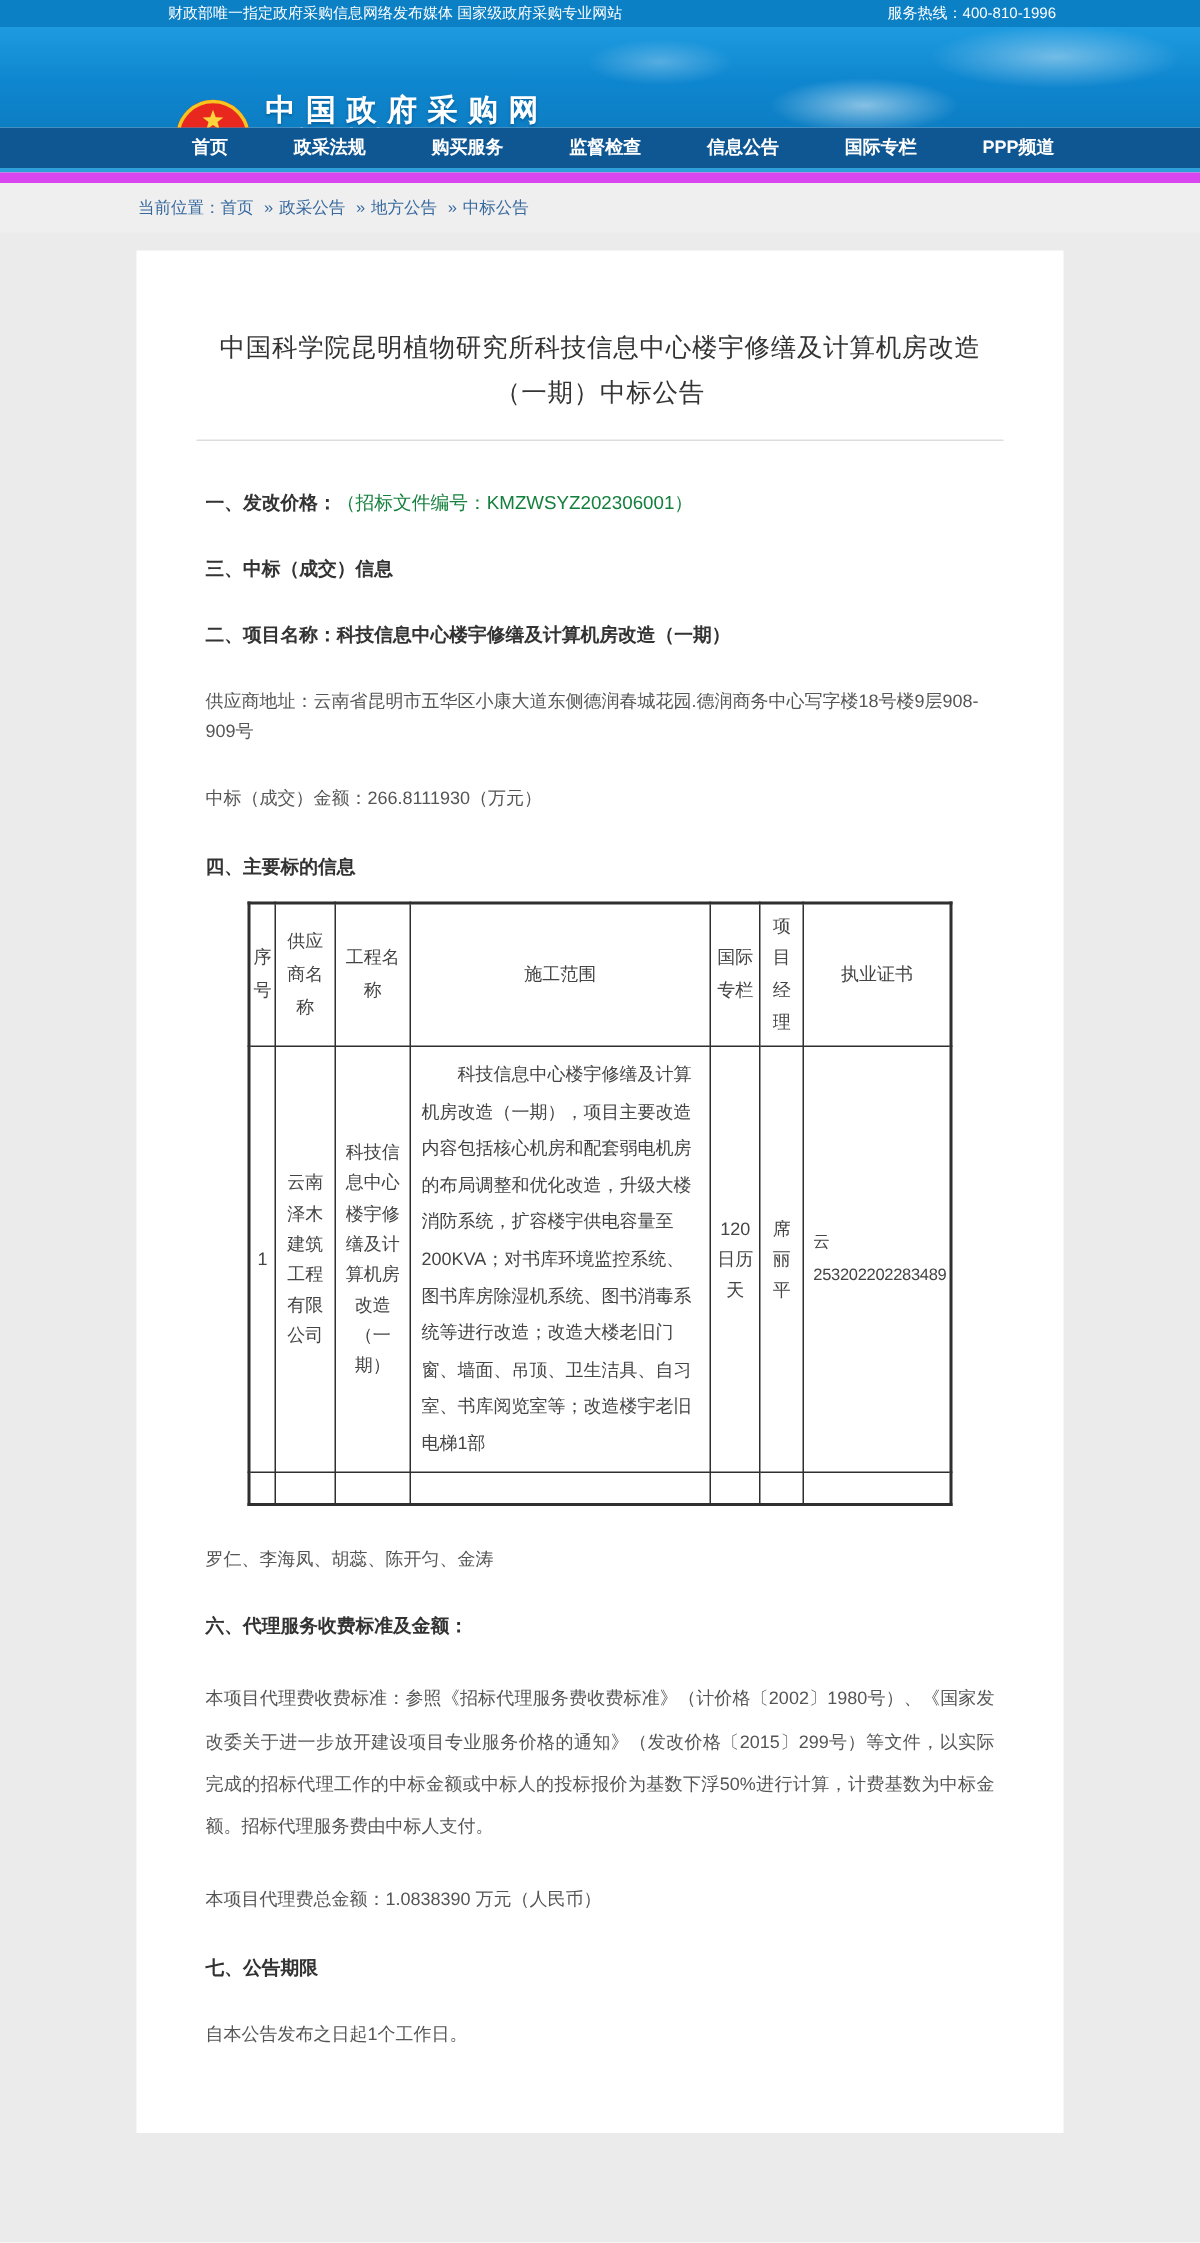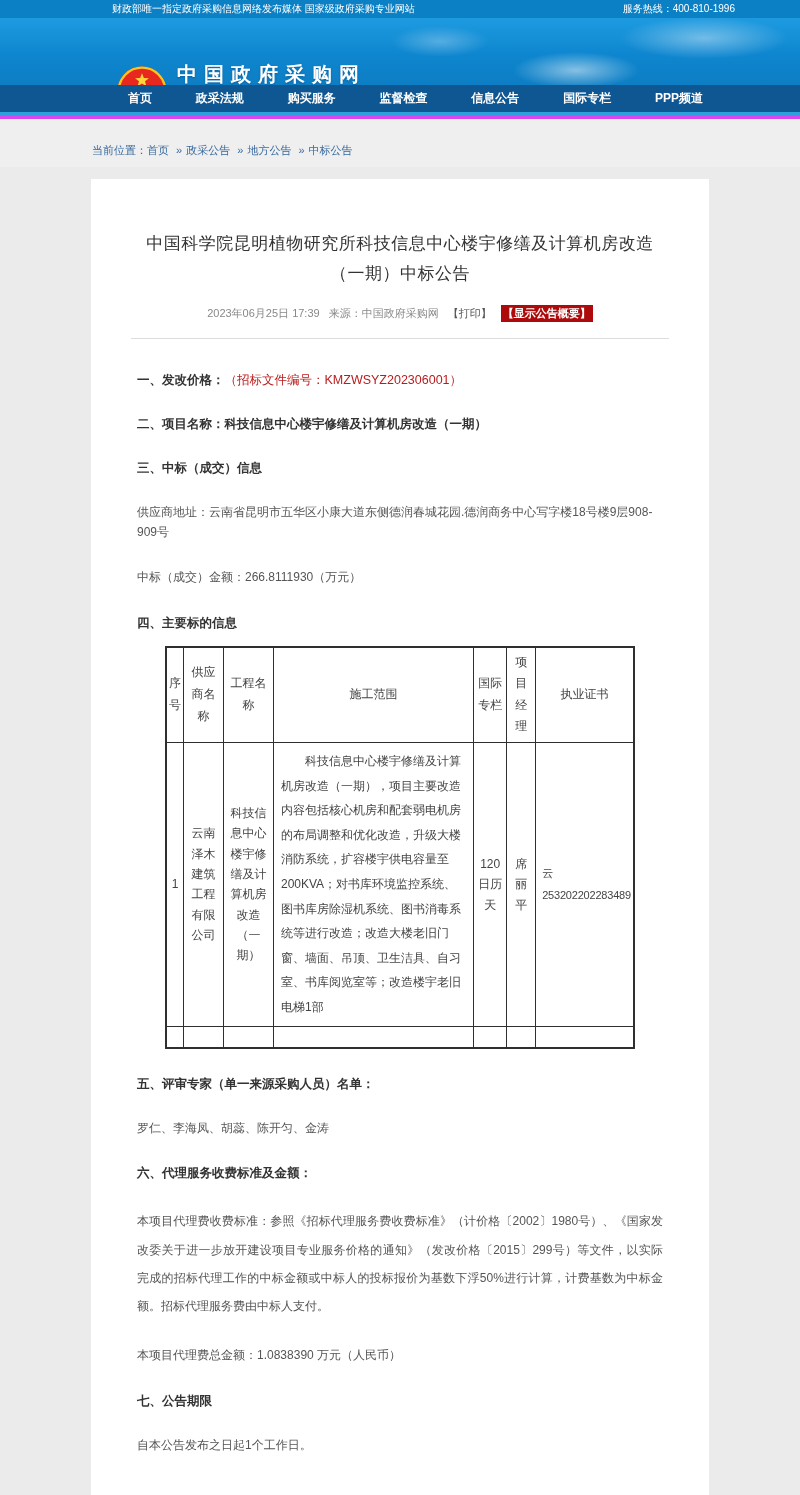--- a/index.html
+++ b/index.html
@@ -7,21 +7,21 @@
   body {
     font-family:"Liberation Sans","DejaVu Sans",sans-serif;
     background:#ebebeb; color:#555; min-height:1495px;
   }
   a { text-decoration:none; color:inherit; cursor:pointer; }
 
   
   .topbar {
     height:18px; background:#0c80c5; color:#fff; font-size:10px;
     display:flex; justify-content:space-between; align-items:center;
-    padding:0 65px 0 112px;
+    padding:0 96px 0 112px;
   }
 
   
   .banner {
     height:67px; position:relative; overflow:hidden;
     background:linear-gradient(180deg,#1e9be0 0%,#0e86cf 55%,#0d7ec4 100%);
   }
   .banner::after {
     content:""; position:absolute; inset:0; pointer-events:none;
     background:
@@ -37,21 +37,21 @@
 
   
   .nav { height:30px; background:#0f5793; border-bottom:3px solid #2f9fd9; }
   .nav-inner {
     width:575px; margin-left:128px; height:27px;
     display:flex; justify-content:space-between; align-items:center;
   }
   .nav-item { color:#fff; font-size:12px; font-weight:bold; }
 
   
-  .crumb-strip { background:#efefef; padding:24px 0 9px 92px; font-size:11px; color:#38699e; border-top:4px solid #d946ef; }
+  .crumb-strip { background:#efefef; padding:9px 0 9px 92px; font-size:11px; color:#38699e; border-top:7px solid #d946ef; }
   .crumb-strip .sep { color:#38699e; margin:0 4px; }
 
   
   .card {
     width:618px; margin:12px auto 12px; background:#fff;
     padding:28px 46px 56px;
   }
   .art-title {
     font-size:17px; font-weight:normal; color:#333; text-align:center;
     line-height:1.75; margin:22px 4px 16px; letter-spacing:.5px;
@@ -59,21 +59,21 @@
   .art-meta { text-align:center; font-size:11px; color:#888; margin-bottom:16px; }
   .art-meta .print { color:#555; margin-left:6px; }
   .badge-red {
     display:inline-block; background:#ad0b0b; color:#fff; font-weight:bold;
     padding:1px 2px; margin-left:6px; font-size:11px;
   }
   .art-hr { border:none; border-top:1px solid #ddd; margin:0 -6px; }
 
   .content { font-size:12px; color:#555; padding-top:6px; }
   .content h3 { font-size:12.5px; color:#333; font-weight:bold; margin:27px 0 0; }
-  .content h3 .normal { font-weight:normal; color:#b91c1c; }
+  .content h3 .normal { font-weight:normal; color:#15803d; }
   .content p { margin:25px 0 0; line-height:1.7; }
   .content p.loose { line-height:2.35; text-align:justify; }
 
   
   .tbl-wrap { margin:14px 0 0; }
   table.tbl {
     border-collapse:collapse; width:470px; margin:14px auto 0;
     font-size:12px; color:#444; border:2px solid #2f2f2f;
   }
   .tbl th, .tbl td { border:1px solid #2f2f2f; font-weight:normal; text-align:center; vertical-align:middle; padding:4px 2px; line-height:1.7; }
@@ -127,35 +127,29 @@
 <div class="crumb-strip">
   <span>当前位置：</span><a>首页</a>
   <span class="sep">»</span><a>政采公告</a>
   <span class="sep">»</span><a>地方公告</a>
   <span class="sep">»</span><span>中标公告</span>
 </div>
 
 <div class="card">
   <h1 class="art-title">中国科学院昆明植物研究所科技信息中心楼宇修缮及计算机房改造（一期）中标公告</h1>
 
-  <div class="art-meta">
-    <span>2023年06月25日 17:39</span>
-    <span style="margin-left:6px;">来源：中国政府采购网</span>
-    <a class="print">【打印】</a>
-    <a class="badge-red">【显示公告概要】</a>
-  </div>
   <hr class="art-hr">
 
   <div class="content">
 
     <h3><span>一、发改价格：</span><span class="normal">（招标文件编号：KMZWSYZ202306001）</span></h3>
 
+    <h3>三、中标（成交）信息</h3>
+
     <h3>二、项目名称：科技信息中心楼宇修缮及计算机房改造（一期）</h3>
-
-    <h3>三、中标（成交）信息</h3>
     <p>供应商地址：云南省昆明市五华区小康大道东侧德润春城花园.德润商务中心写字楼18号楼9层908-909号</p>
     <p>中标（成交）金额：266.8111930（万元）</p>
 
     <h3>四、主要标的信息</h3>
 
     <div class="tbl-wrap">
       <table class="tbl">
         <colgroup>
           <col style="width:16px">
             <col style="width:42px">
@@ -191,21 +185,20 @@
               <td></td>
           <td></td>
               <td></td>
               <td></td>
           <td></td>
         </tr>
       </tbody>
         </table>
     </div>
 
-    <h3>五、评审专家（单一来源采购人员）名单：</h3>
     <p>罗仁、李海凤、胡蕊、陈开匀、金涛</p>
 
     <h3>六、代理服务收费标准及金额：</h3>
     <p class="loose">本项目代理费收费标准：参照《招标代理服务费收费标准》（计价格〔2002〕1980号）、《国家发改委关于进一步放开建设项目专业服务价格的通知》（发改价格〔2015〕299号）等文件，以实际完成的招标代理工作的中标金额或中标人的投标报价为基数下浮50%进行计算，计费基数为中标金额。招标代理服务费由中标人支付。</p>
     <p>本项目代理费总金额：1.0838390 万元（人民币）</p>
 
     <h3>七、公告期限</h3>
     <p>自本公告发布之日起1个工作日。</p>
 
   </div>

